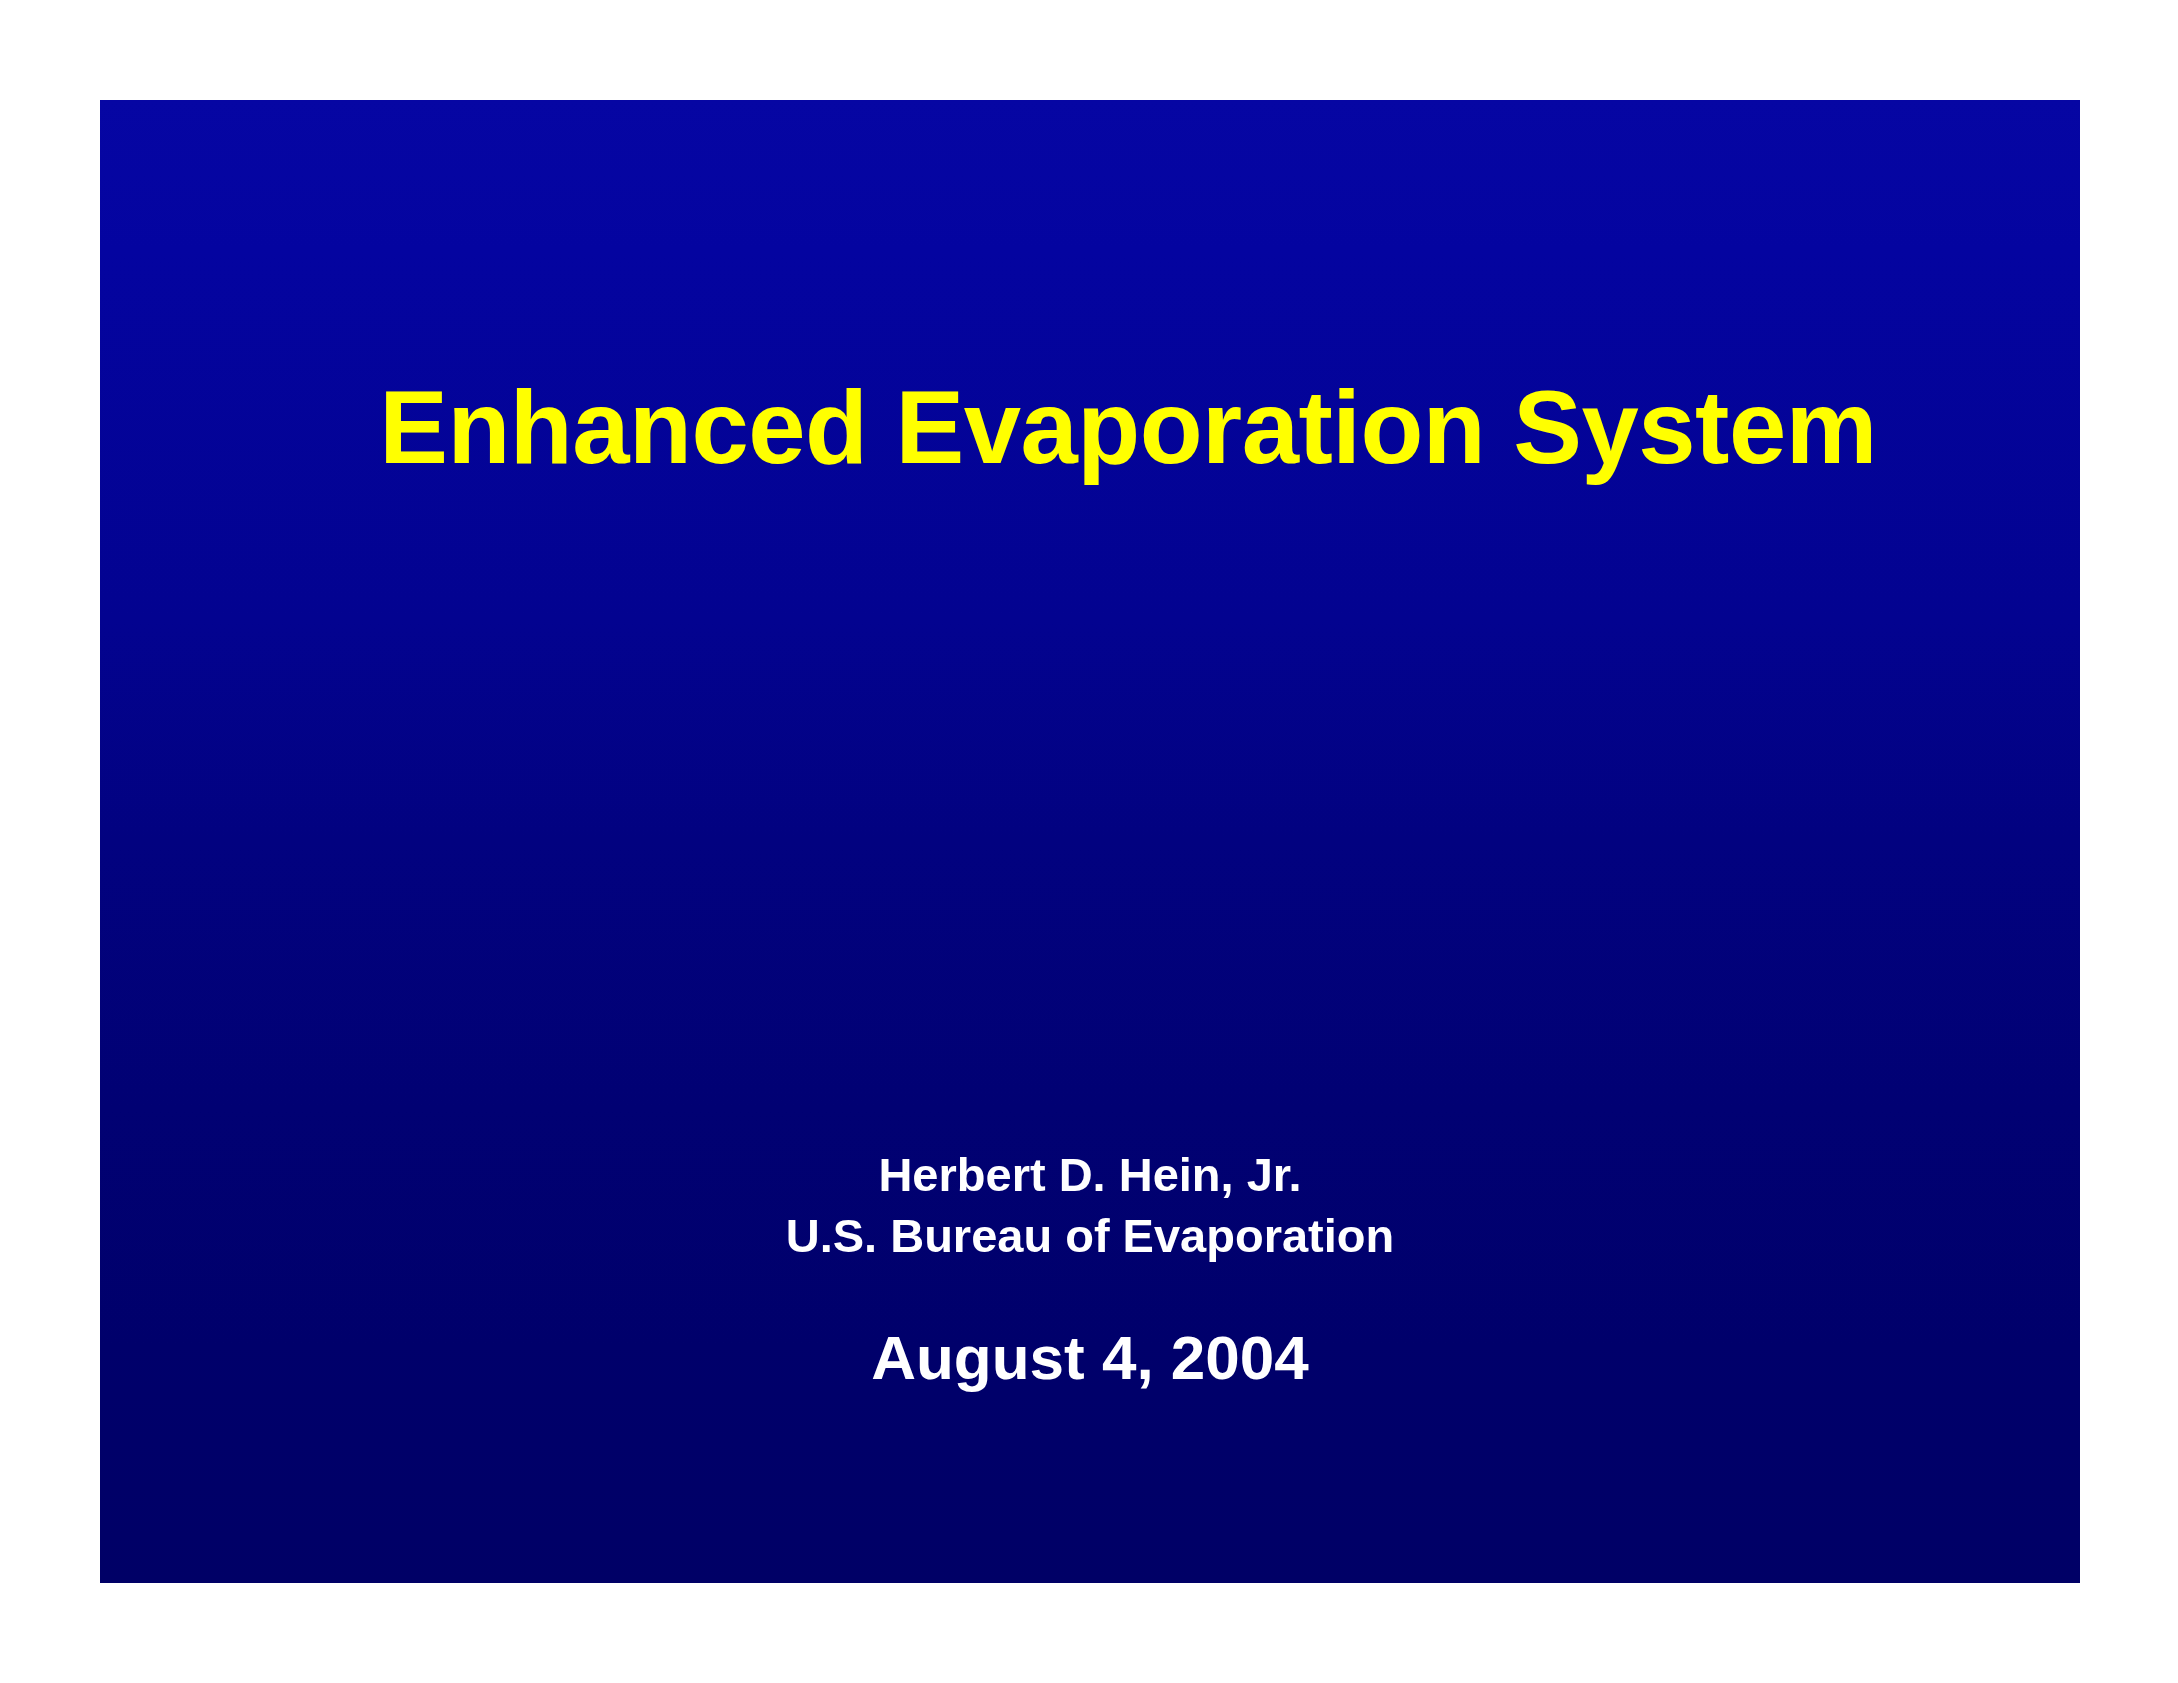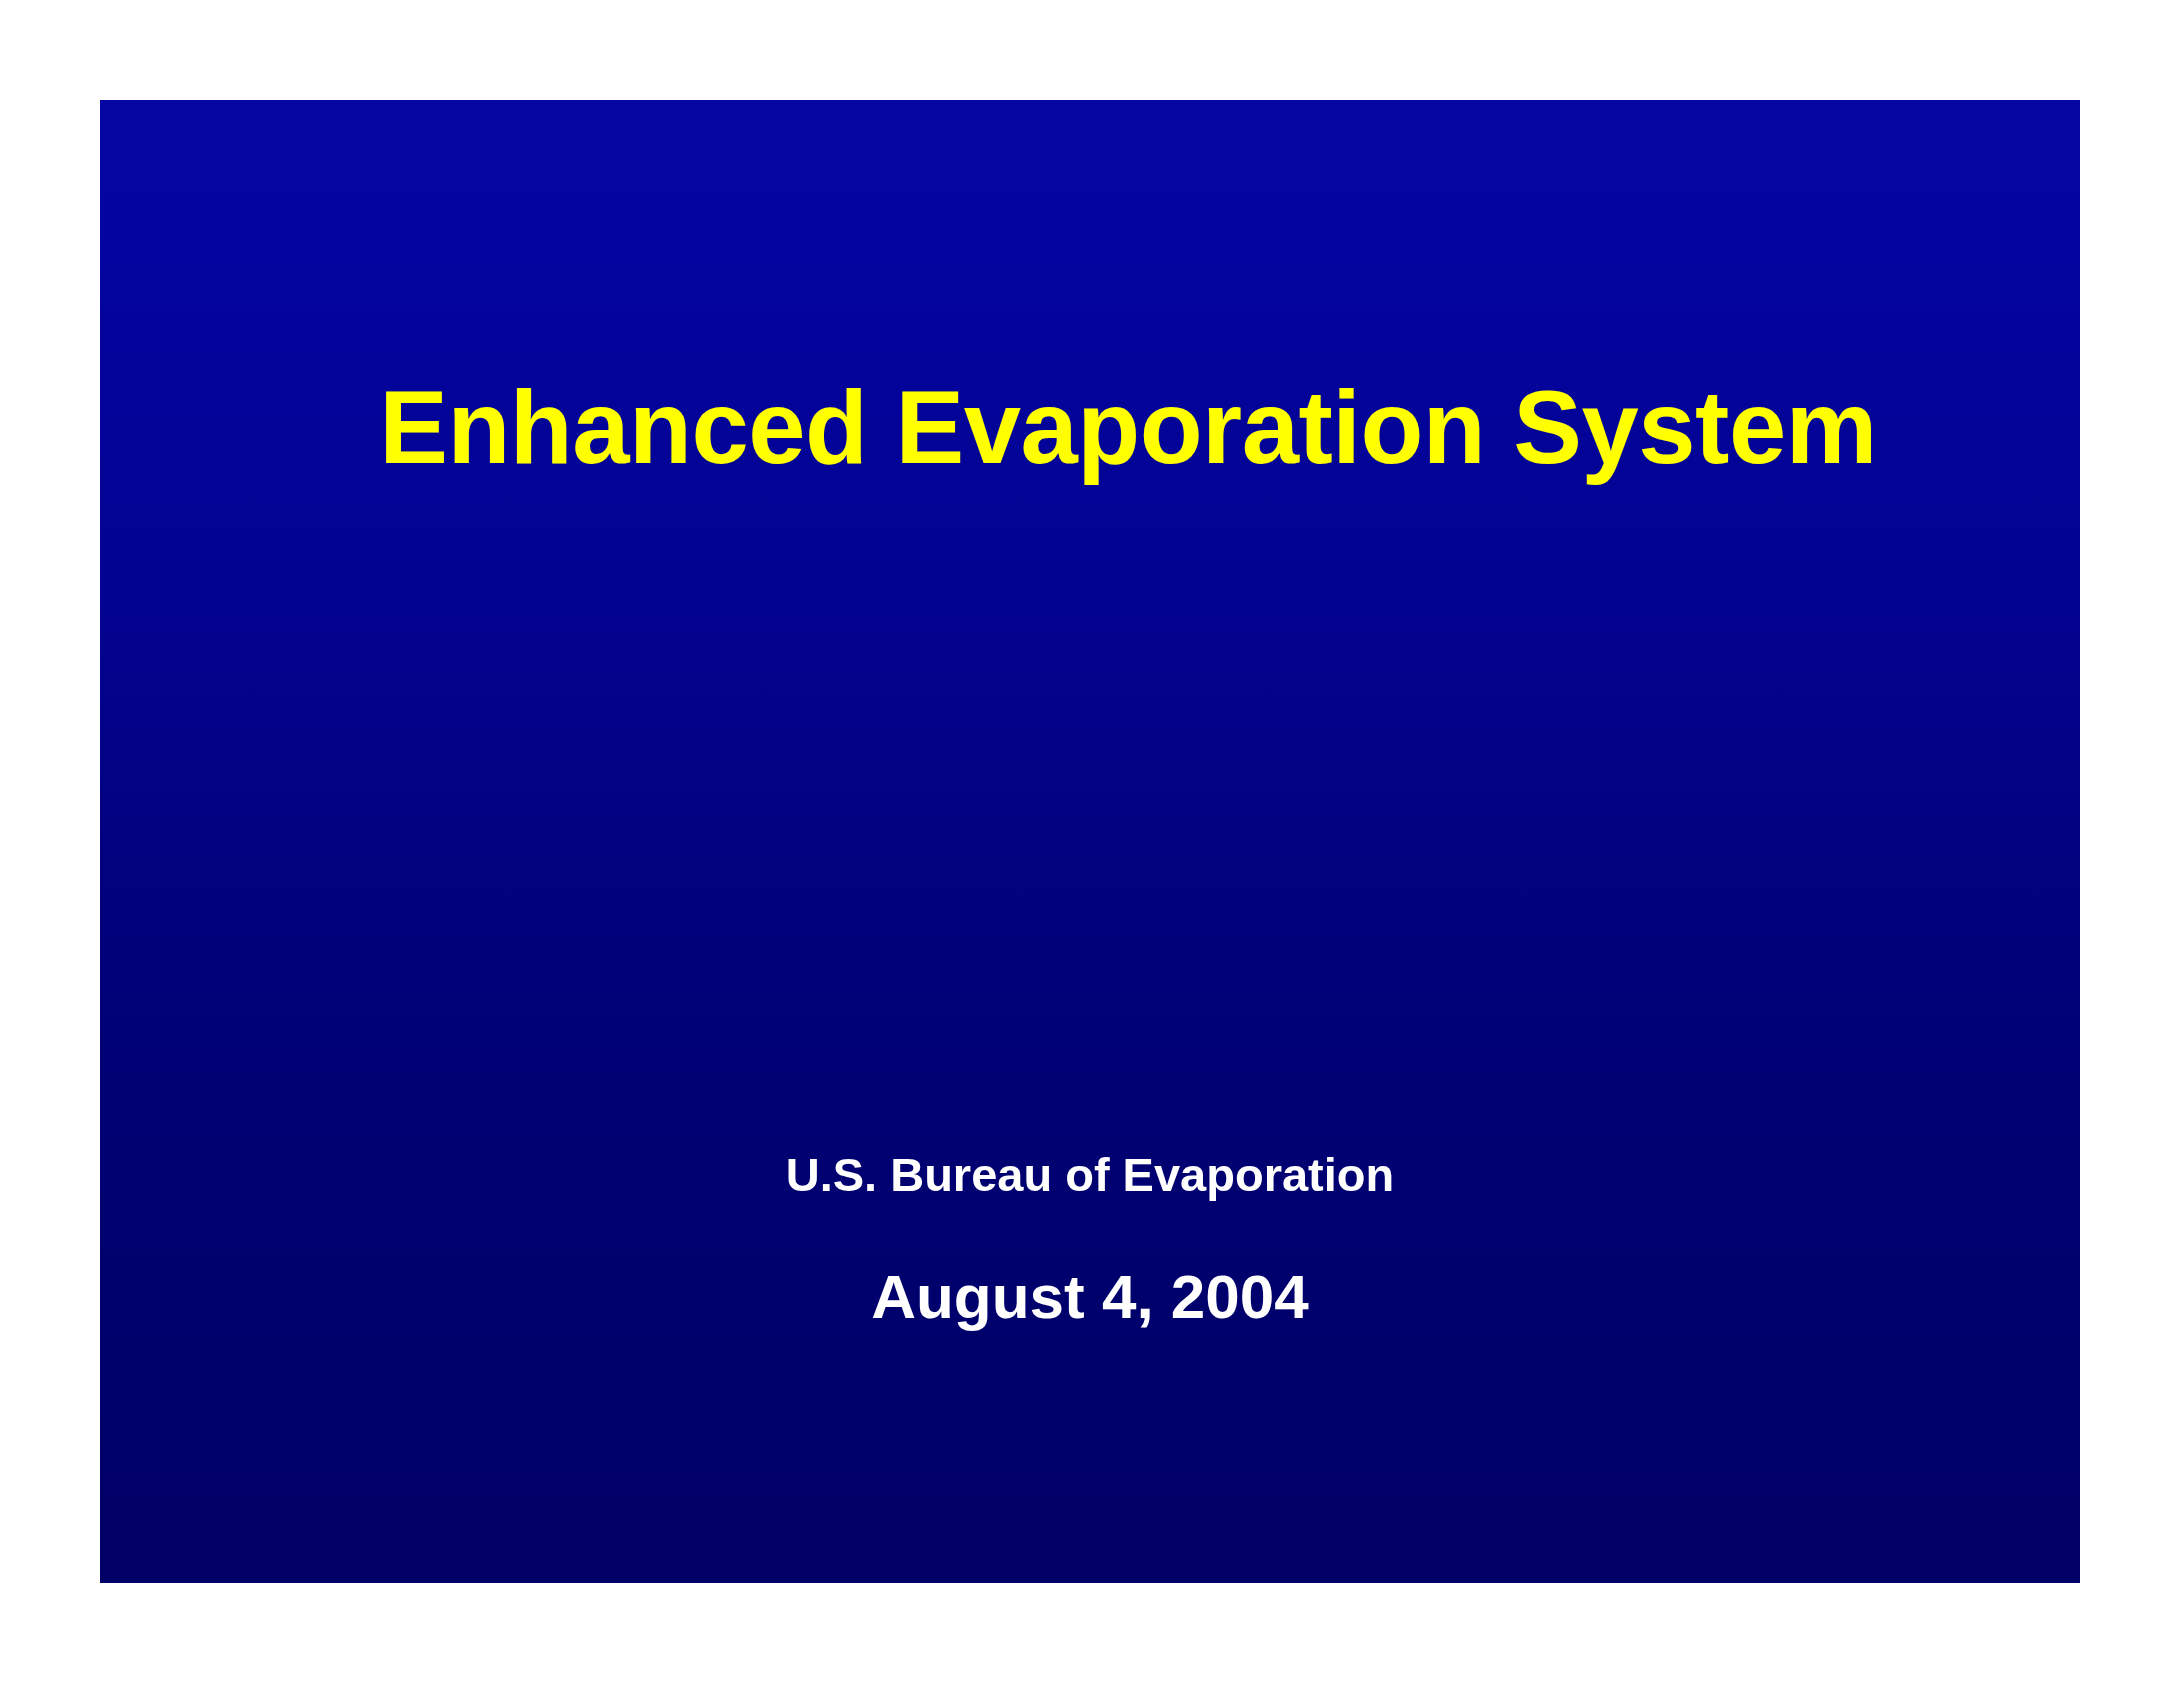--- a/index.html
+++ b/index.html
@@ -91,20 +91,21 @@
 
 <div id="canvas">
 
   <div id="slide">
 
     <div id="title-block">
       <div class="title-line">Enhanced Evaporation System</div>
     </div>
 
     <div id="author-block">
+      <div class="author-line">Herbert D. Hein, Jr.</div>
       <div class="author-line">U.S. Bureau of Evaporation</div>
       <div class="spacer-line"></div>
       <div class="date-line">August 4, 2004</div>
     </div>
 
   </div>
 </div>
 
 
 </body></html>

